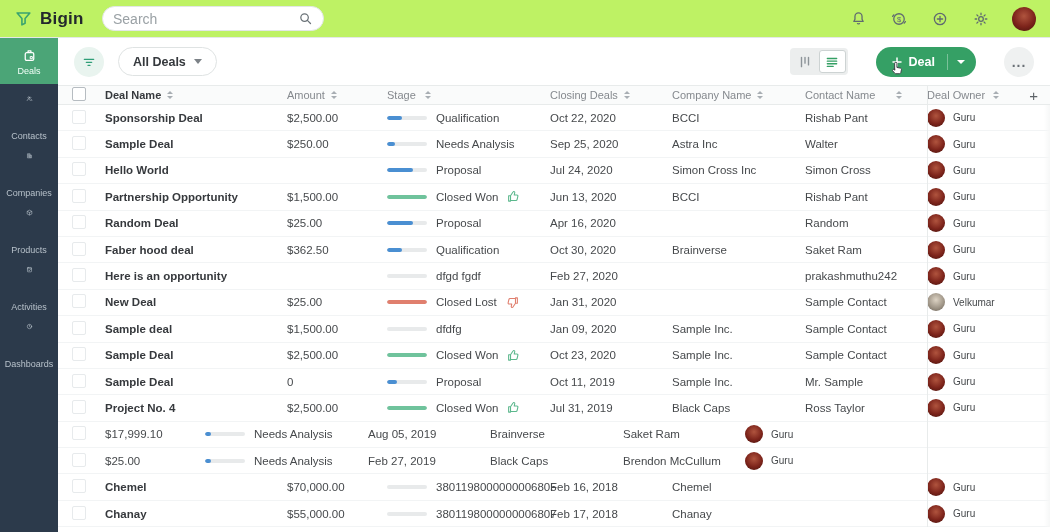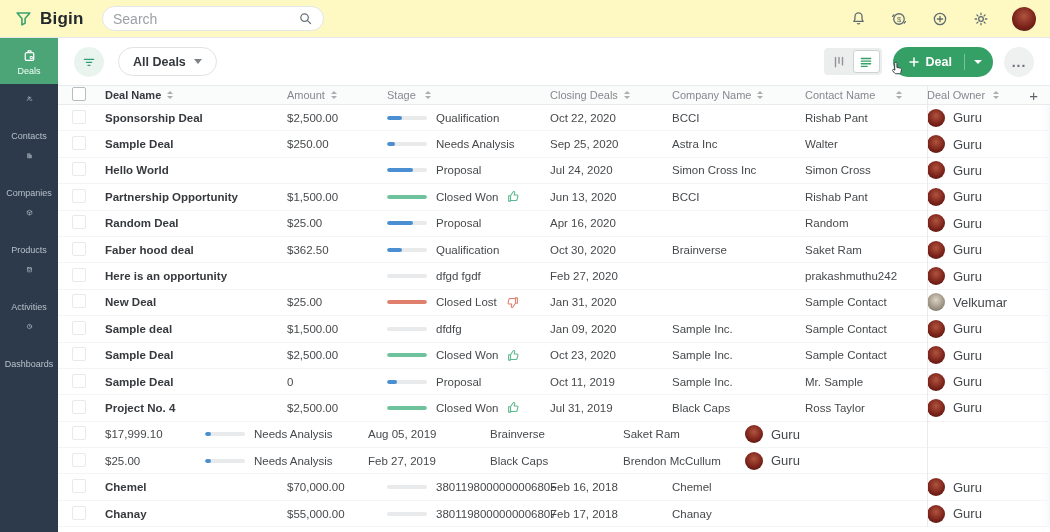--- a/index.html
+++ b/index.html
@@ -1,21 +1,21 @@
 <!DOCTYPE html>
 <html><head>
 <meta charset="utf-8">
 <style>
   * { margin:0; padding:0; box-sizing:border-box; }
   html,body { width:1050px; height:532px; overflow:hidden; }
   body { font-family:"Liberation Sans", sans-serif; background:#fff; color:#46494c; }
   .app { position:relative; width:1050px; height:532px; }
 
   
-  .topbar { height:38px; background:#fef9c3; border-bottom:1px solid #e4e8e7;
+  .topbar { height:38px; background:#bef264; border-bottom:1px solid #e4e8e7;
             display:flex; align-items:center; padding:0 14px; }
   .logo { display:flex; align-items:center; gap:7px; width:76px; }
   .logo-text { font-size:17px; font-weight:bold; color:#23282d; letter-spacing:.2px; }
   .searchbox { width:222px; height:25px; background:#fff; border:1px solid #e2e6e6;
                border-radius:13px; display:flex; align-items:center; padding:0 10px; margin-left:12px; }
   .searchbox input { border:none; outline:none; flex:1; font-size:14px; color:#555;
                      font-family:"Liberation Sans", sans-serif; background:transparent; }
   .searchbox input::placeholder { color:#9aa1a5; }
   .topbar-right { margin-left:auto; display:flex; align-items:center; gap:21px; }
   .tb-icon { width:20px; height:20px; display:flex; align-items:center; justify-content:center;
@@ -39,21 +39,21 @@
   
   .main { flex:1; background:#fff; position:relative; }
   .toolbar { height:47px; display:flex; align-items:center; padding:0 16px; }
   .filter-btn { width:30px; height:30px; border-radius:50%; background:#e9f4ef;
                 display:flex; align-items:center; justify-content:center; cursor:pointer; }
   .pill-select { margin-left:14px; height:29px; border:1px solid #dfe3e3; border-radius:15px;
                  background:#fff; display:flex; align-items:center; gap:8px; padding:0 14px;
                  font-size:12.5px; font-weight:bold; color:#35393d; cursor:pointer; }
   .caret { width:0; height:0; border-left:4px solid transparent; border-right:4px solid transparent;
            border-top:5px solid #7c8287; display:inline-block; }
-  .toolbar-right { margin-left:auto; display:flex; align-items:center; gap:11px; }
+  .toolbar-right { margin-left:auto; display:flex; align-items:center; gap:28px; }
   .view-toggle { background:#eceeee; border-radius:4px; padding:2px; display:flex; position:relative; }
   .vt-btn { width:27px; height:23px; display:flex; align-items:center; justify-content:center;
             border-radius:3px; cursor:pointer; }
   .vt-btn.active { background:#fff; border:1px solid #cdd3d3; }
   .deal-btn { height:30px; background:#35a065; border-radius:16px; display:flex; align-items:center;
               color:#fff; cursor:pointer; overflow:hidden; }
   .deal-btn-main { display:flex; align-items:center; gap:6px; padding:0 12px 0 15px;
                    font-size:12.5px; font-weight:bold; }
   .deal-btn-divider { width:1px; height:16px; background:rgba(255,255,255,.35); }
   .deal-btn-caret { padding:0 11px 0 9px; display:flex; align-items:center; }
@@ -88,21 +88,21 @@
 
   .tbody .tr { height:26.4px; display:flex; align-items:center; padding-left:14px;
                border-bottom:1px solid #f2f4f5; font-size:11.5px; cursor:pointer; }
   .bar { width:40px; height:4px; border-radius:2px; background:#e8eaeb; overflow:hidden; flex:none; }
   .bar .fill { display:block; height:100%; border-radius:2px; }
   .stage-label { white-space:nowrap;text-align:center; }
   .thumb { display:inline-flex; width:13px; height:13px; }
   .thumb svg { width:13px; height:13px; }
   .thumb.down svg { transform:rotate(180deg); }
   .row-avatar { width:18px; height:18px; }
-  .owner-name { font-size:13px; }
+  .owner-name { font-size:10px; }
   .right-edge-fade { position:absolute; right:0; top:20px; bottom:0; width:6px;
                      background:linear-gradient(to right, rgba(255,255,255,0), #f6f7f7); }
 </style>
 </head>
 <body>
 
 <div class="app">
 
   <div class="topbar">
     <div class="logo">

